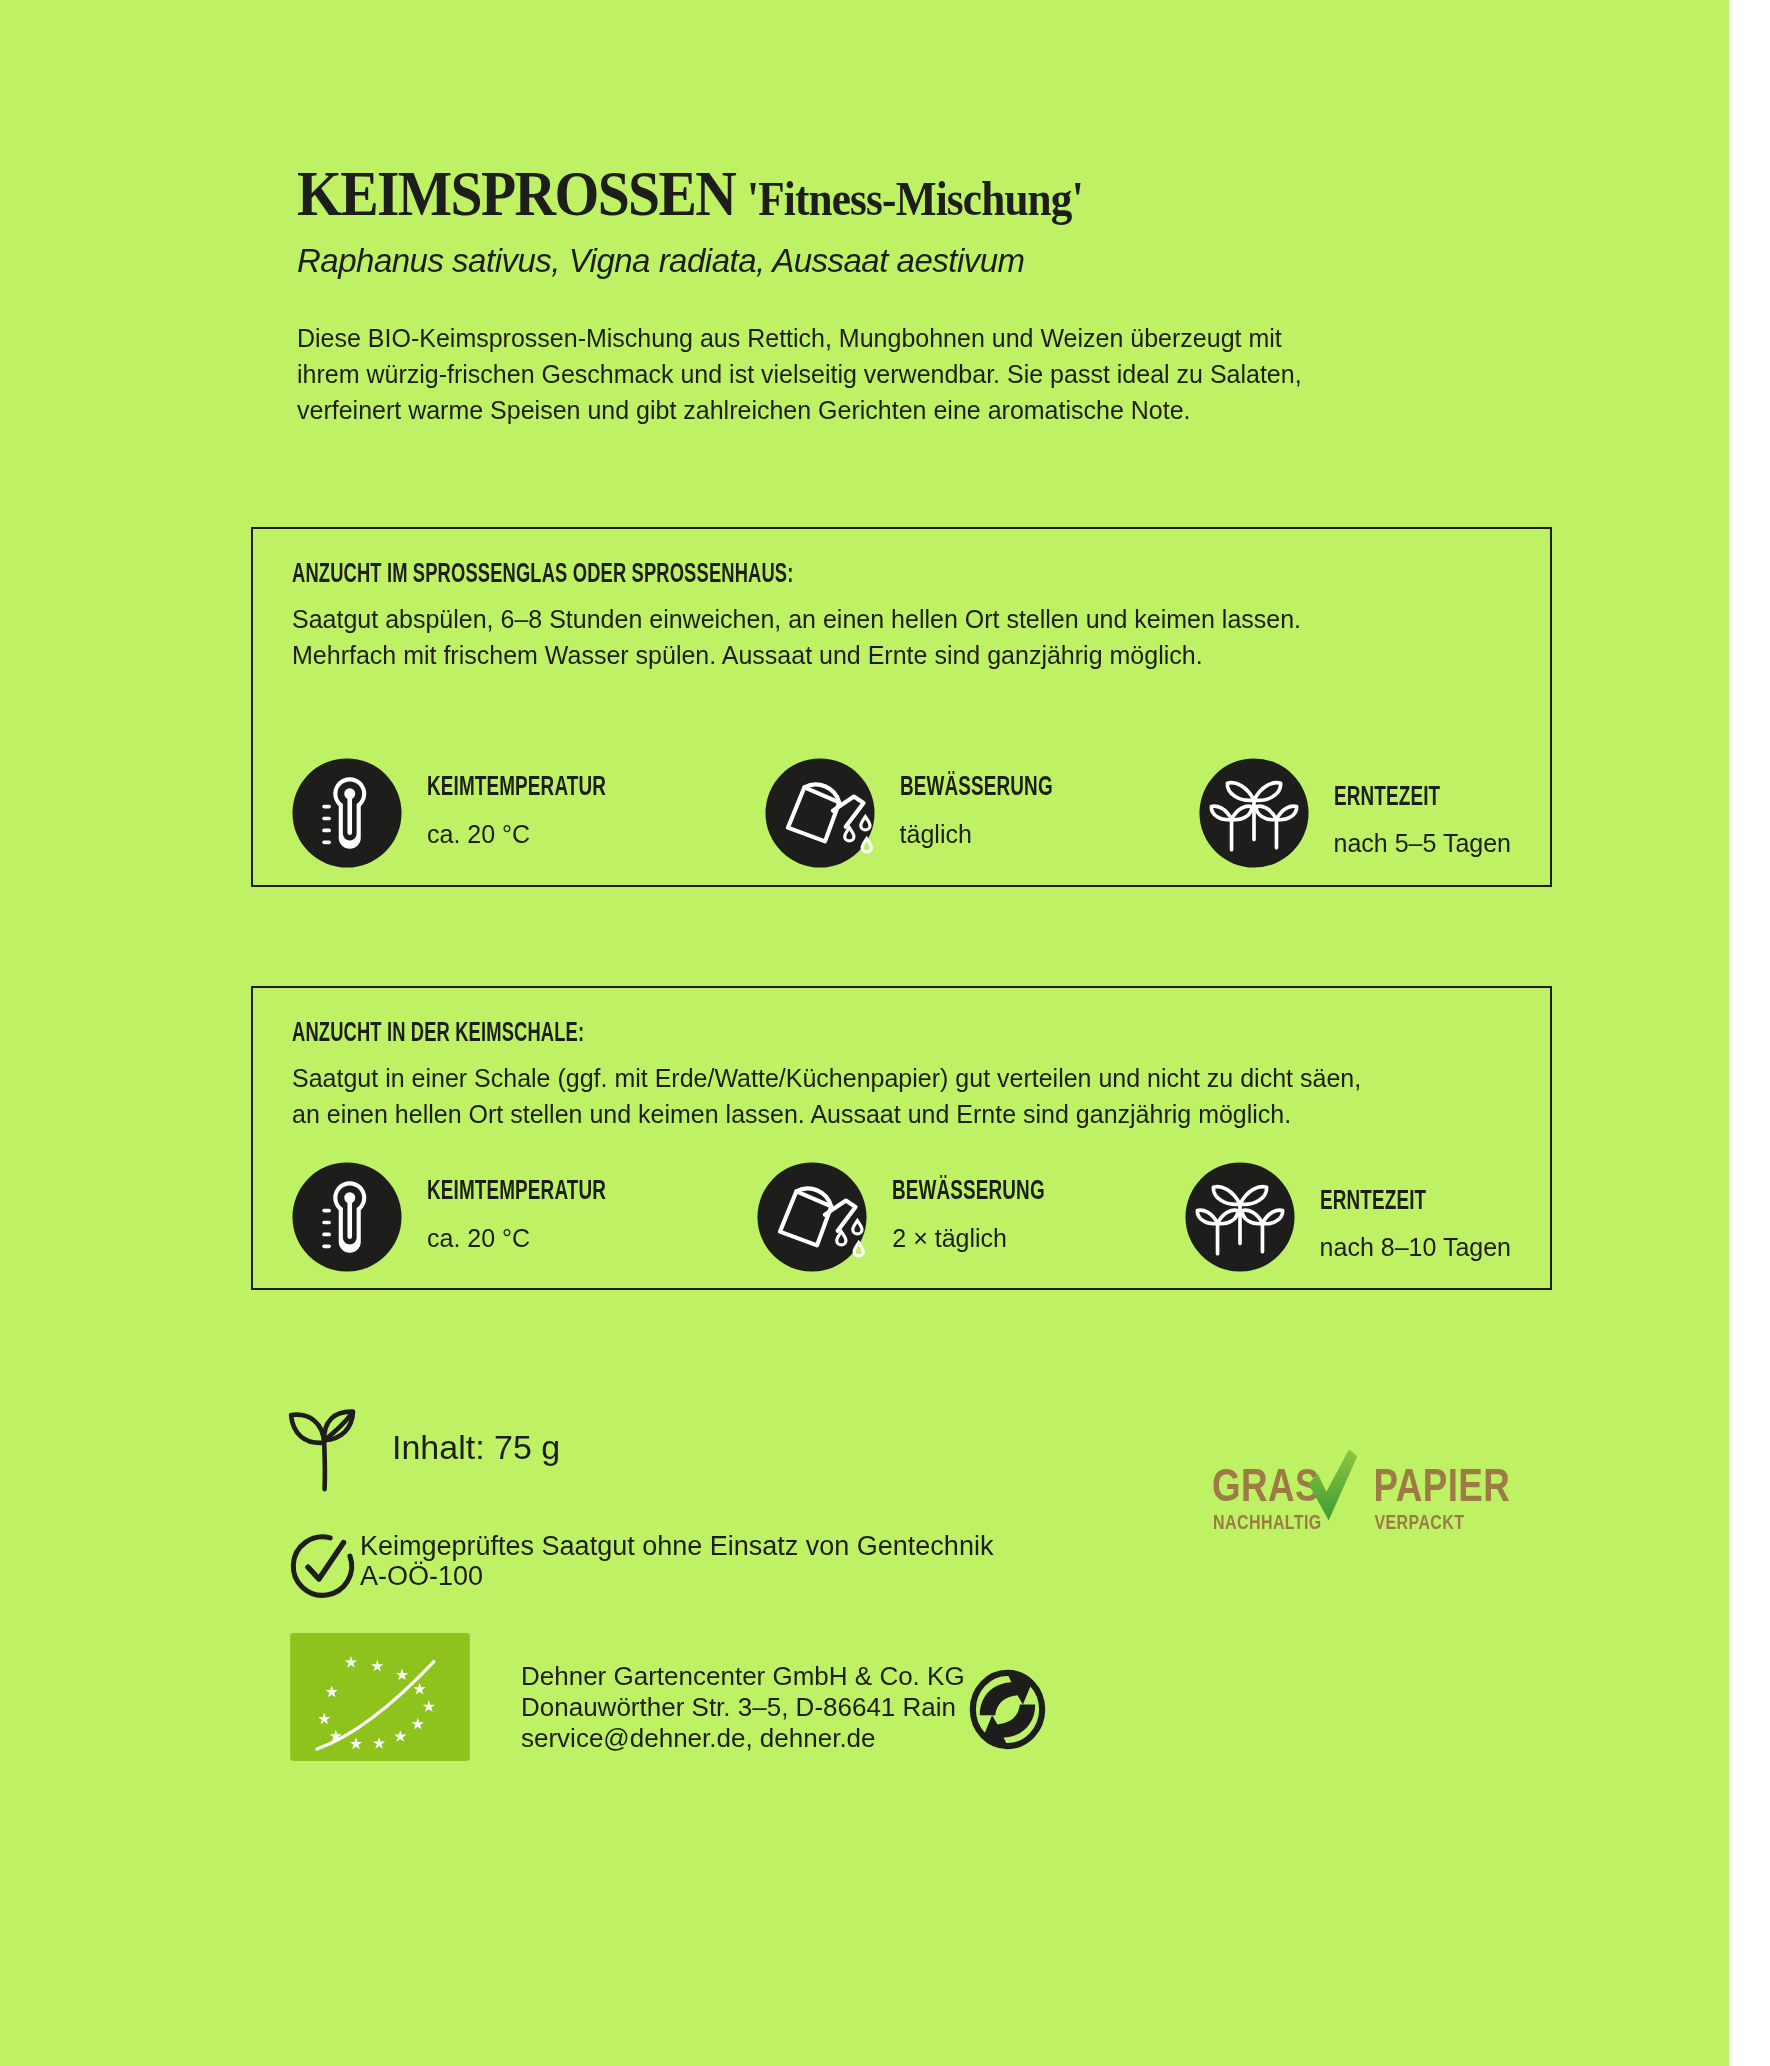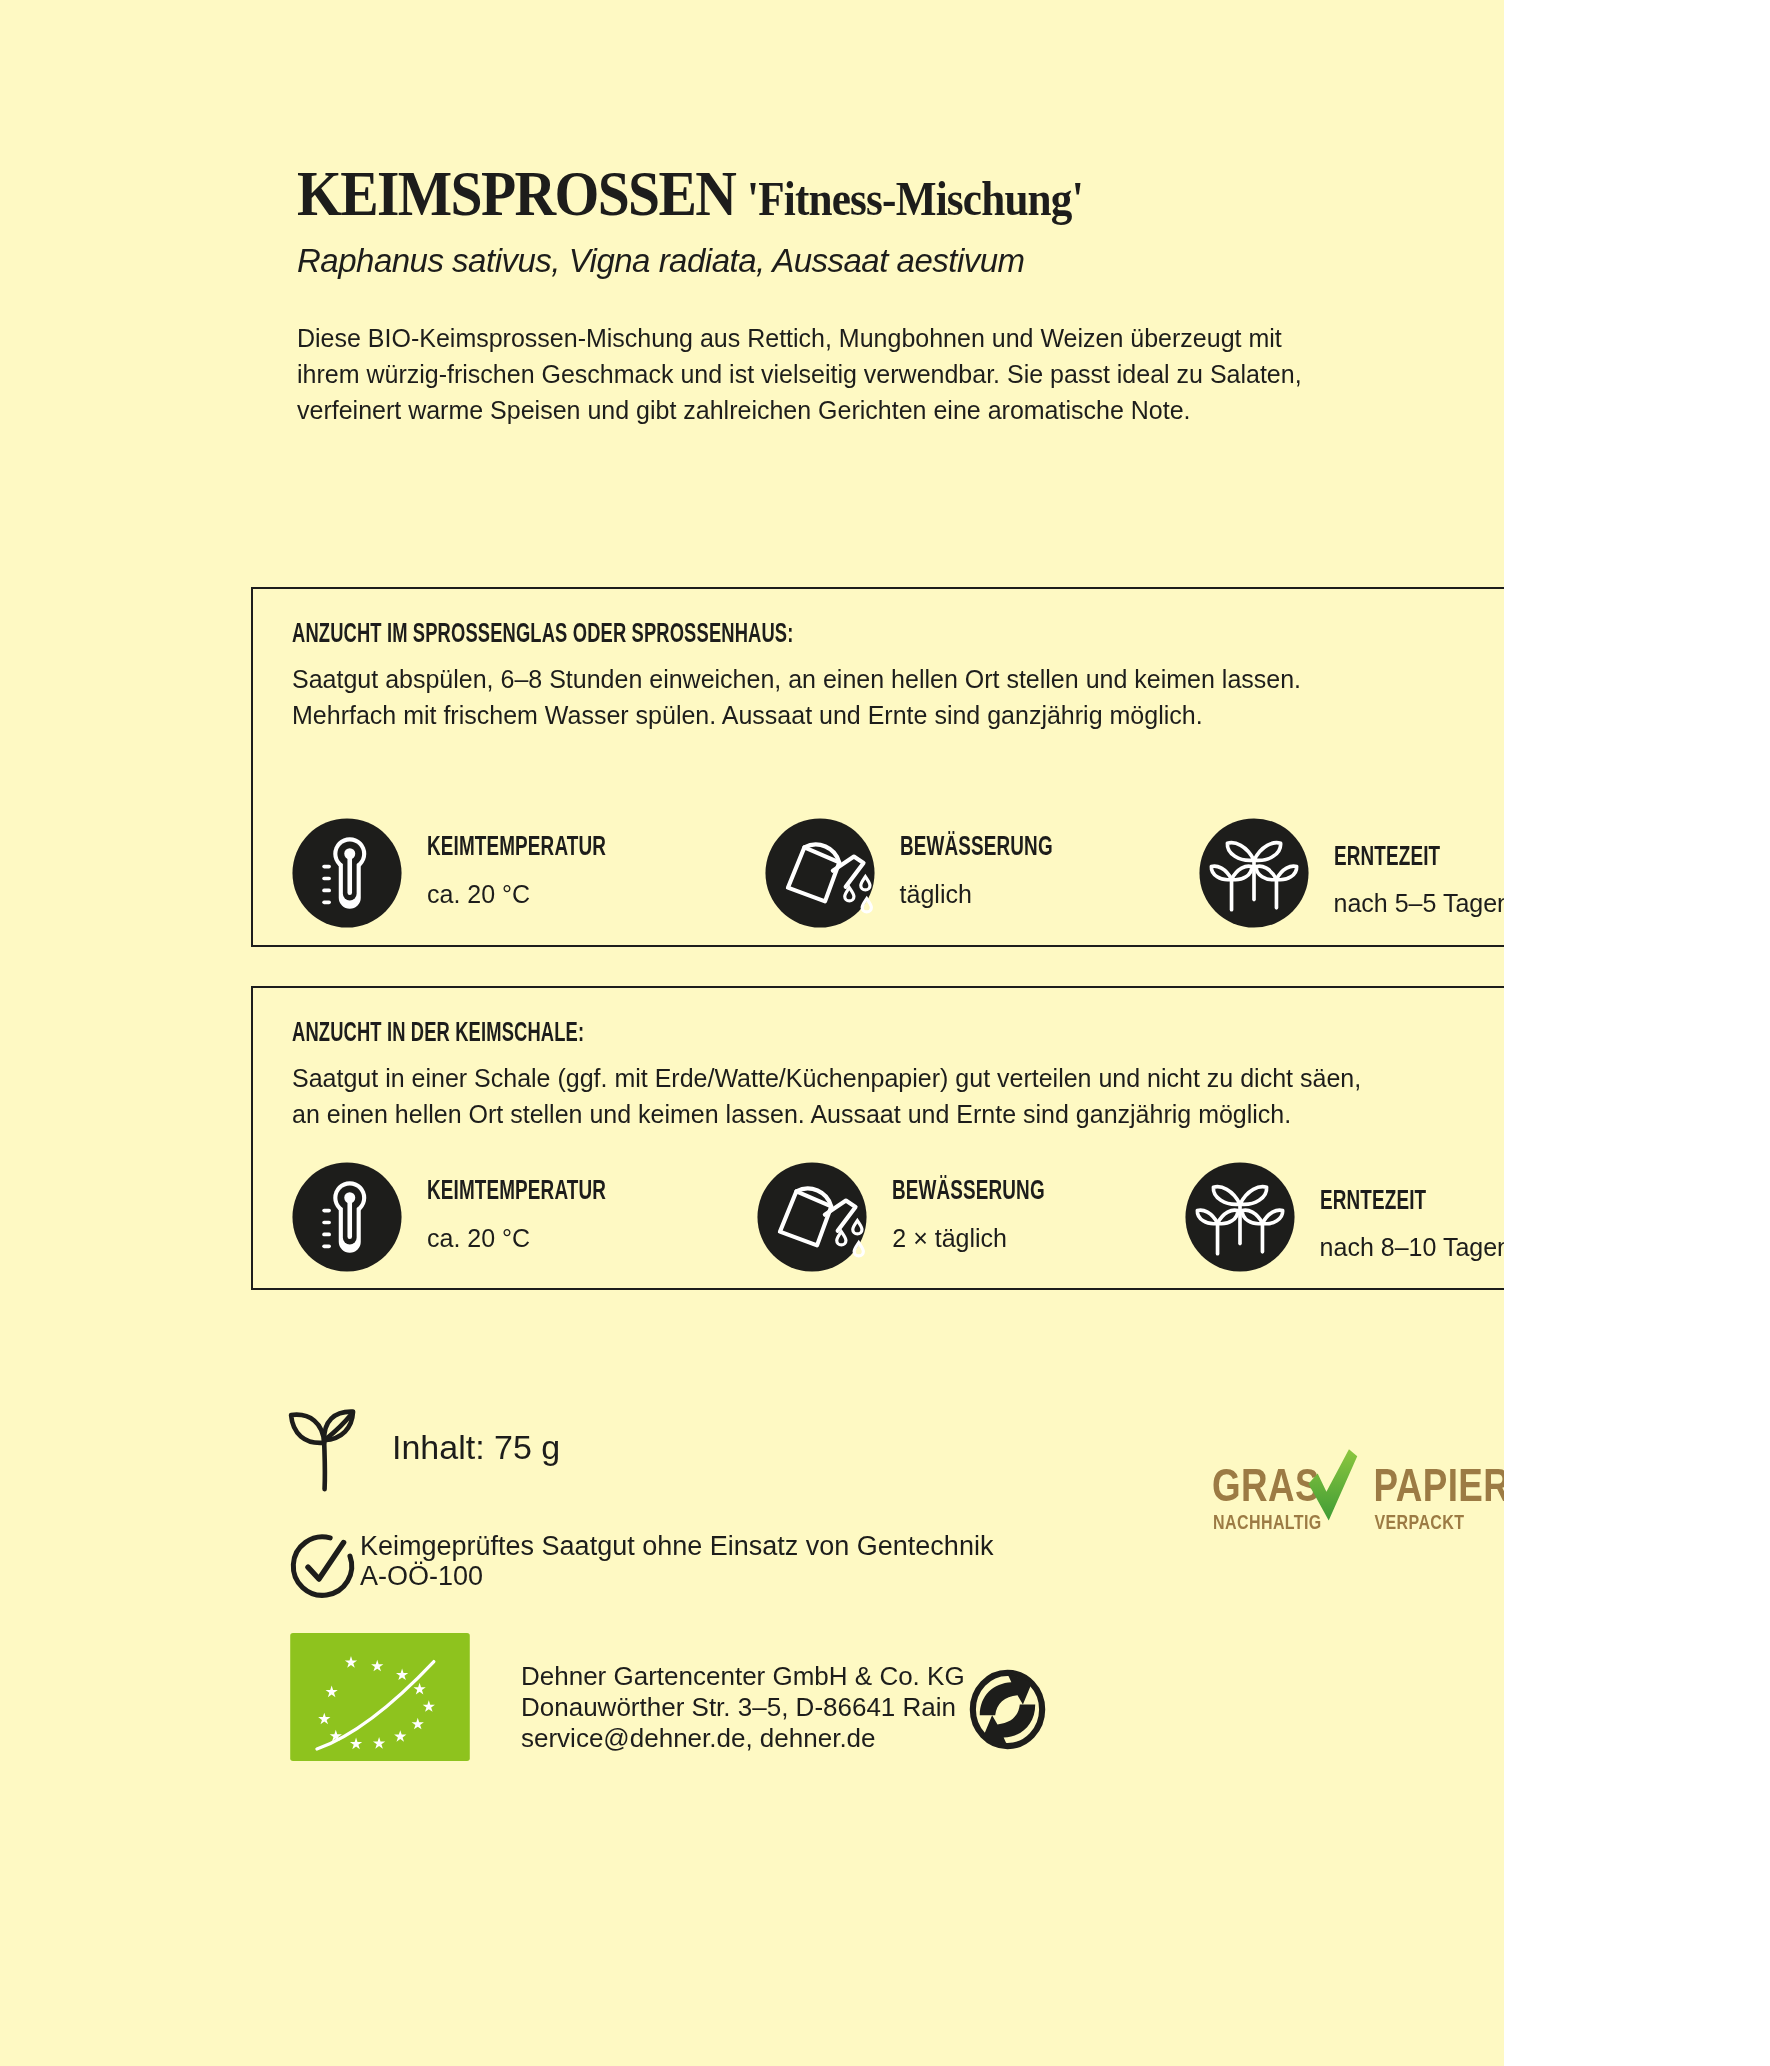--- a/index.html
+++ b/index.html
@@ -1,30 +1,30 @@
 <!DOCTYPE html>
 <html style="font-size:7.4px"><head>
 <meta charset="utf-8">
 <style>
   html,body{margin:0;padding:0;background:#ffffff;}
-  .page{position:relative;width:1504px;height:2066px;background:#fef9c3;overflow:hidden;
+  .page{position:relative;width:1729px;height:2066px;background:#bef264;overflow:hidden;
         color:#1d1d1b;font-family:"Liberation Sans",sans-serif;}
   .abs{position:absolute;}
 
   
   .title{left:297px;top:152px;white-space:nowrap;transform:scaleX(0.9);transform-origin:left top;
          font-family:"Liberation Serif",serif;font-weight:700;line-height:1;}
   .title-main{font-size:64px;letter-spacing:-1.8px;}
   .title-variety{font-size:48px;margin-left:13px;letter-spacing:-0.9px;}
   .botanical{left:297px;top:242px;font-size:33px;font-style:italic;letter-spacing:-0.5px;}
   .description{left:297px;top:320px;width:1245px;font-size:25px;line-height:36px;white-space:pre-line;}
 
   
   .box{left:251px;width:1301px;border:2.3px solid #1d1d1b;box-sizing:border-box;padding:29px 39px 0;}
-  .box-1{top:587px;height:360px;}
+  .box-1{top:527px;height:360px;}
   .box-2{top:986px;height:304px;}
   .box-heading{font-size:27px;font-weight:700;line-height:31px;white-space:nowrap;
                transform:scaleX(0.68);transform-origin:left top;letter-spacing:0.2px;}
   .box-body{margin-top:12px;font-size:25px;line-height:36px;white-space:pre-line;}
   .specs{display:flex;gap:36px;}
   .box-1 .specs{margin-top:85px;}
   .box-2 .specs{margin-top:30px;}
   .spec{display:flex;align-items:flex-start;}
   .spec:nth-child(1){width:440px;}
   .spec:nth-child(2){width:401px;}

